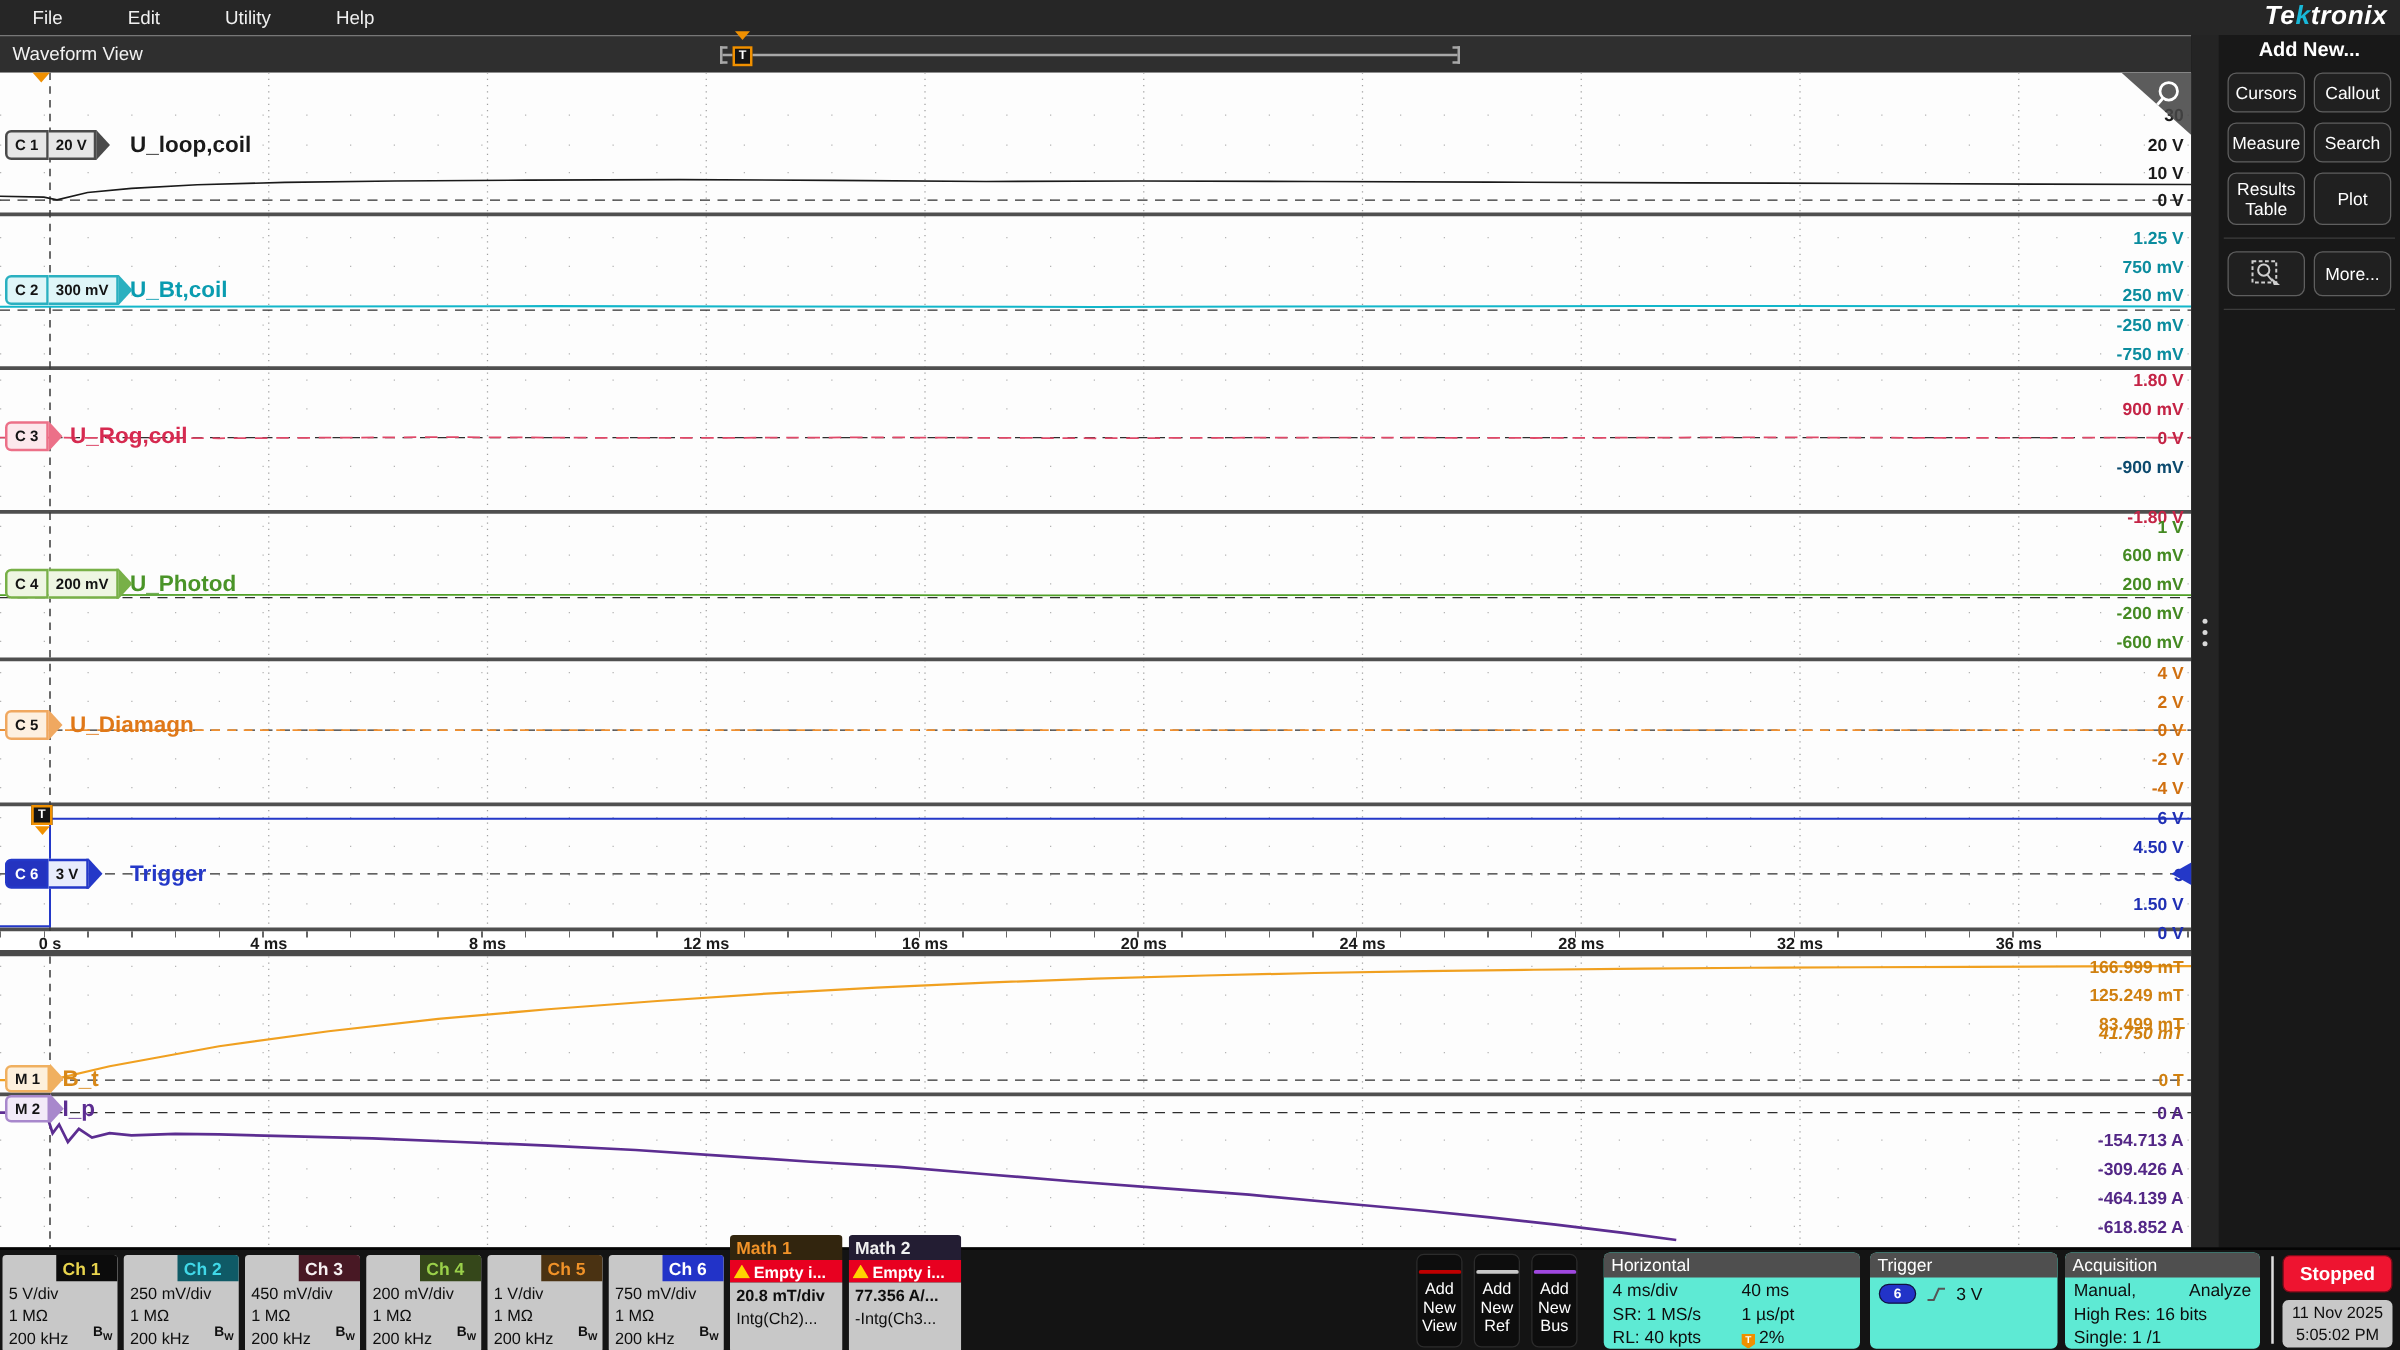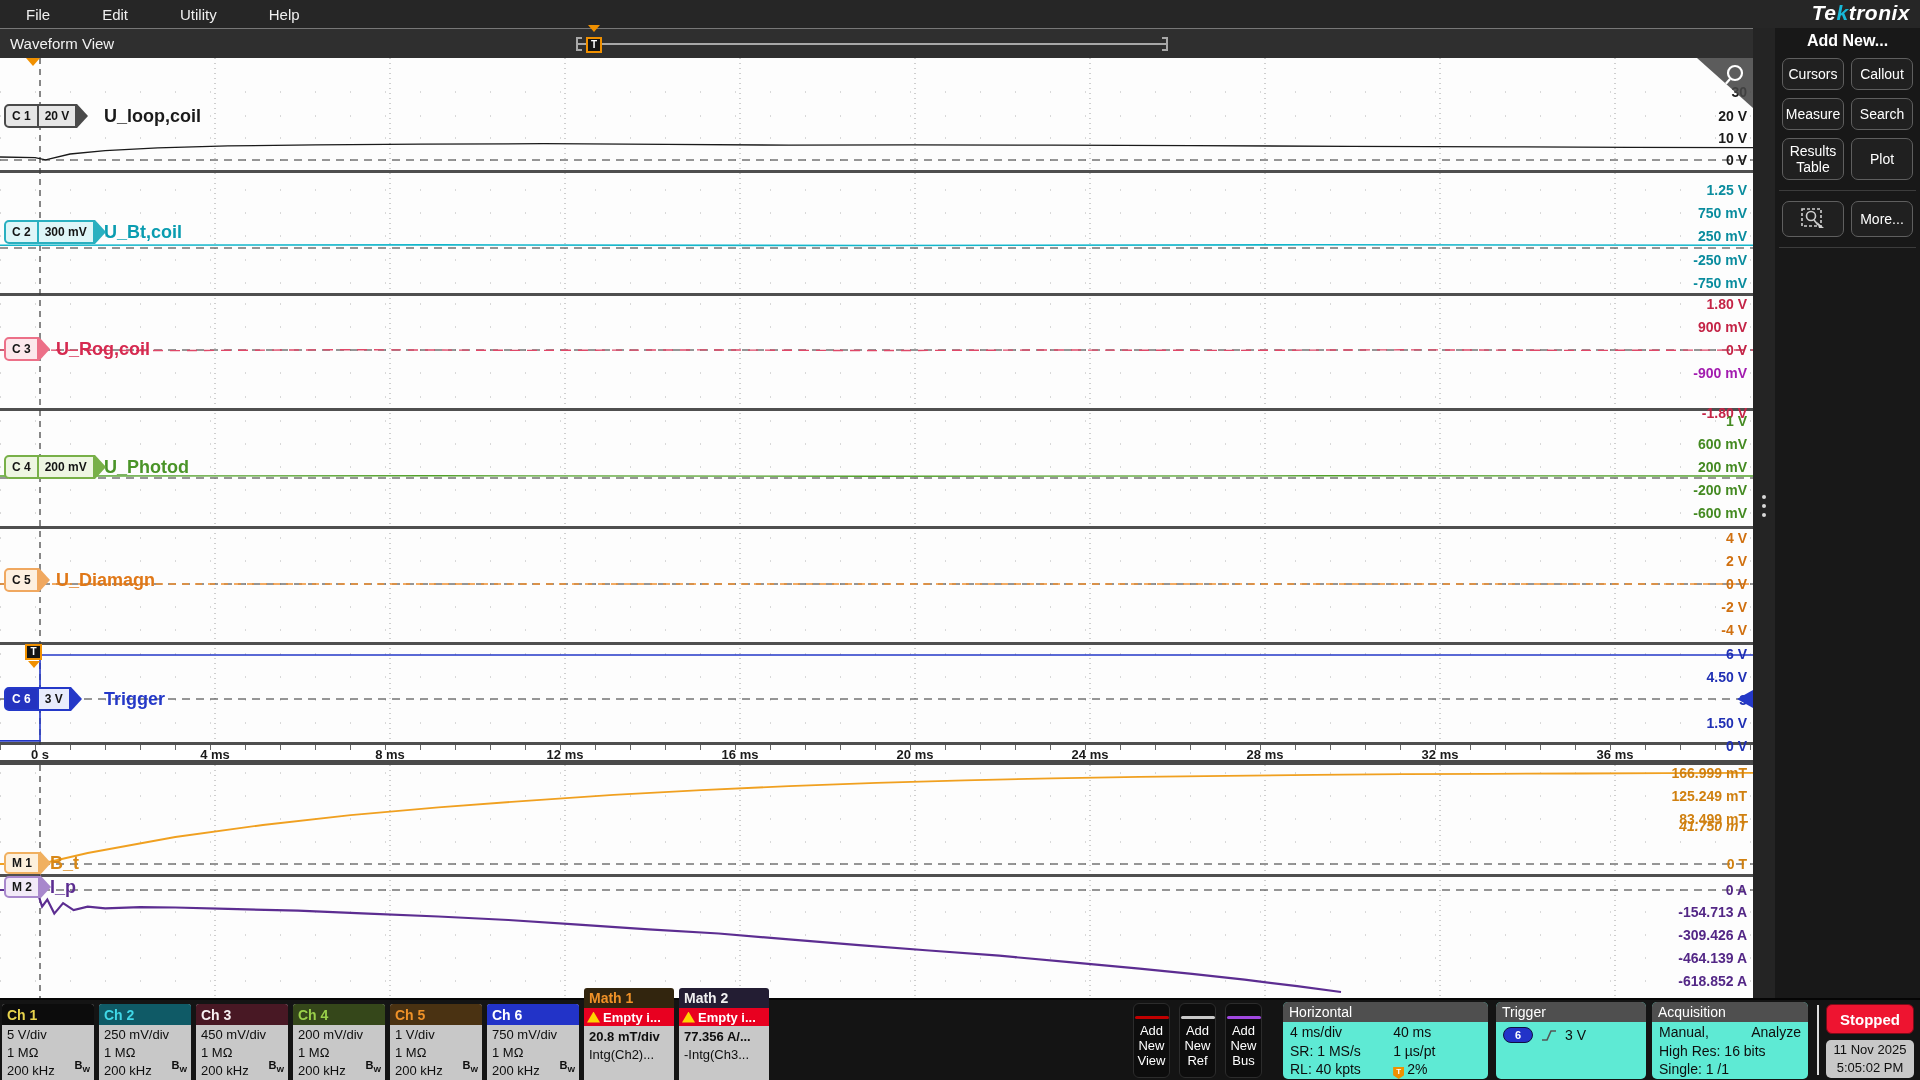--- a/index.html
+++ b/index.html
@@ -91,21 +91,21 @@
     text-align:center; line-height:16px; padding:2px; font-family:inherit; }
   .panel-div { height:1px; background:#3c3c3c; margin:10px 4px; }
   .ztool { min-height:36px; }
   .more-btn { min-height:36px; }
 
   
   .bottom-strip { height:82px; background:#141414; position:relative; border-top:2px solid #050505; }
   .cards { position:absolute; left:2px; top:4px; display:flex; gap:5px; align-items:flex-start; }
   .card { width:92px; border-radius:3px; overflow:hidden; background:#c8c8c8; }
   .card .hd { height:21px; display:flex; align-items:center; padding:0 5px;
-    font-weight:700; font-size:14px; }
+    font-weight:700; font-size:14px;margin-left:43px; }
   .card .bd { padding:1px 5px 2px; color:#0e0e0e; font-size:13px; line-height:18px;
     position:relative; }
   .bw { position:absolute; right:4px; bottom:3px; font-size:11px; font-weight:700; color:#0e0e0e; }
   .bw sub { font-size:8px; }
   .mcard { width:90px; margin-top:-16px; border-radius:3px; overflow:hidden;
     display:flex; flex-direction:column; }
   .mtab { height:20px; display:flex; align-items:center; padding:0 5px; font-size:14px;
     font-weight:700; }
   .warn { height:18px; background:#e80020; color:#fff; font-weight:700; font-size:13px;
     display:flex; align-items:center; gap:3px; padding:0 3px; white-space:nowrap; }
@@ -258,21 +258,21 @@
         <div class="scale-label" style="top: 202px; color: rgb(10, 140, 158);">-250 mV</div>
         <div class="scale-label" style="top: 225px; color: rgb(10, 140, 158);">-750 mV</div>
         <div class="badge" style="--bc: #ec7088; --bg: #fce8ec; top: 291px;">
           <span class="seg seg1">C 3</span>
           <span class="tip"></span>
         </div>
         <div class="chan-label" style="left: 56px; top: 291px; color: rgb(214, 42, 80);">U_Rog,coil</div>
         <div class="scale-label" style="top: 246px; color: rgb(196, 36, 70);">1.80 V</div>
         <div class="scale-label" style="top: 269px; color: rgb(196, 36, 70);">900 mV</div>
         <div class="scale-label" style="top: 292px; color: rgb(196, 36, 70);">0 V</div>
-        <div class="scale-label" style="top: 315px; color: #a21caf;">-900 mV</div>
+        <div class="scale-label" style="top: 315px; color: #0c4a6e;">-900 mV</div>
         <div class="scale-label" style="top: 355px; color: rgb(196, 36, 70);">-1.80 V</div>
         <div class="badge" style="--bc: #78b048; --bg: #eef6e2; top: 409px;">
           <span class="seg seg1">C 4</span>
           <span class="seg seg2">200 mV</span>
           <span class="tip"></span>
         </div>
         <div class="chan-label" style="left: 104px; top: 409px; color: rgb(74, 148, 40);">U_Photod</div>
         <div class="scale-label" style="top: 363px; color: rgb(68, 138, 34);">1 V</div>
         <div class="scale-label" style="top: 386px; color: rgb(68, 138, 34);">600 mV</div>
         <div class="scale-label" style="top: 409px; color: rgb(68, 138, 34);">200 mV</div>

